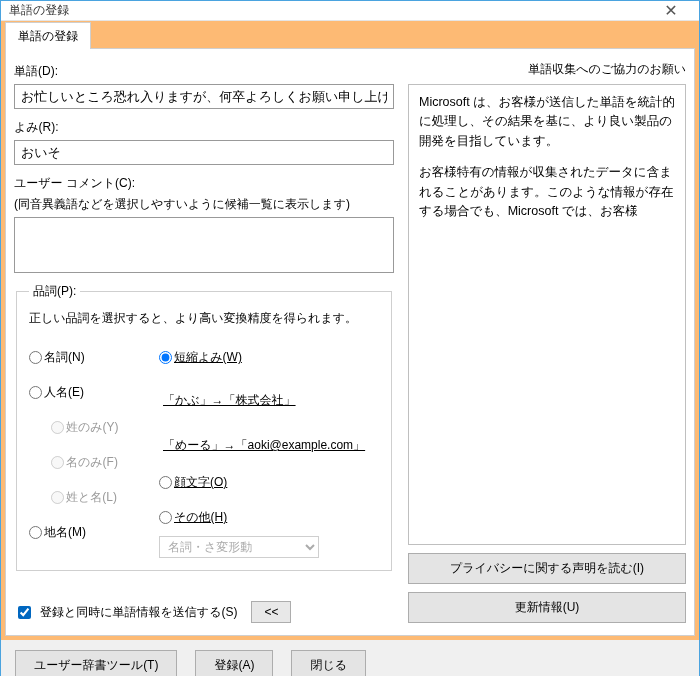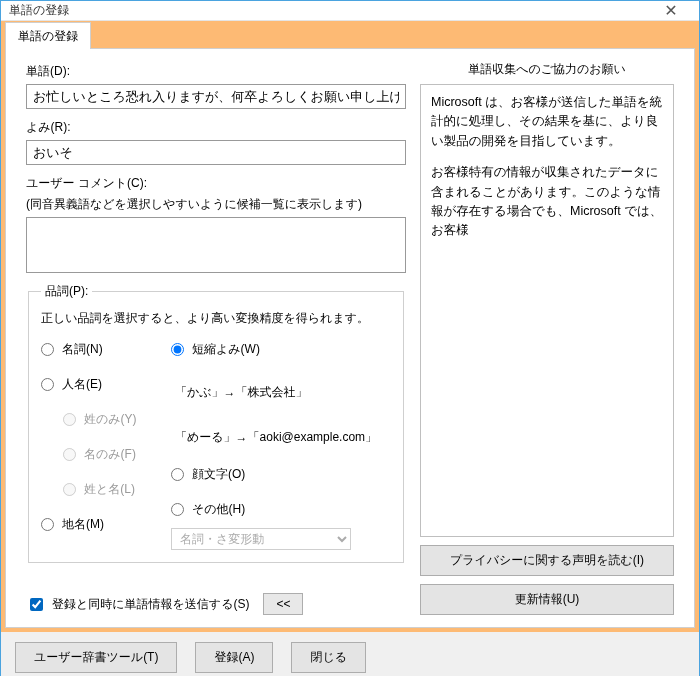--- a/index.html
+++ b/index.html
@@ -3,46 +3,46 @@
 <meta charset="utf-8">
 <style>
   * { box-sizing: border-box; font-family: "Meiryo UI","Yu Gothic UI","MS PGothic",sans-serif; }
   body { margin:0; background:#fff; }
   .window { width:700px; height:676px; border:1px solid #4aa3df; background:#fdba74; display:flex; flex-direction:column; }
   .titlebar { height:30px; background:#fff; display:flex; align-items:center; padding:0 8px; border-bottom:1px solid #e5e5e5; }
   .titlebar .title { flex:1; font-size:12px; color:#333; }
   .titlebar .close { width:40px; text-align:center; font-size:16px; color:#555; }
   .tabrow { height:28px; display:flex; align-items:flex-end; padding:0 4px; }
   .tab { background:#fff; border:1px solid #cfcfcf; border-bottom:none; padding:5px 12px 4px; font-size:12px; position:relative; top:1px; }
-  .panel { flex:1; background:#fff; border:1px solid #cfcfcf; margin:0 4px 4px; padding:12px 20px; display:flex; flex-direction:column; }
+  .panel { flex:1; background:#fff; border:1px solid #cfcfcf; margin:0 4px 4px; padding:12px 8px; display:flex; flex-direction:column; }
   .columns { display:flex; gap:14px; flex:1; }
   .left { width:380px; display:flex; flex-direction:column; }
   .right { flex:1; display:flex; flex-direction:column; }
   label.fld { font-size:12px; color:#000; margin:2px 0 4px; display:block; }
   .txt { width:100%; border:1px solid #999; padding:4px 6px; font-size:13px; background:#fff; }
   .txtarea { width:100%; height:56px; border:1px solid #999; background:#fff; resize:none; }
   .hint { font-size:12px; color:#000; margin-bottom:4px; }
   fieldset { border:1px solid #cfcfcf; margin-top:10px; padding:10px 12px 12px; }
   legend { font-size:12px; padding:0 4px; }
-  .fs-note { font-size:12px; margin-bottom:6px; }
+  .fs-note { font-size:12px; margin-bottom:14px; }
   .radiorow { display:flex; gap:10px; }
   .rcol { display:flex; flex-direction:column; gap:10px; font-size:12px; }
   .rcol.c1 { width:120px; }
-  .rcol.c2 { flex:1; }
-  .rad { display:flex; align-items:center; gap:8px;margin-top:8px; }
+  .rcol.c2 { flex:1;text-decoration:underline; }
+  .rad { display:flex; align-items:center; gap:2px;margin-top:8px; }
   .rad input { margin:0; }
   .sub { margin-left:22px; color:#9a9a9a; }
   .sub input { accent-color:#bbb; }
   .eg { font-size:12px; margin:16px 0 2px 4px; }
   .selwrap { margin-left:0; }
-  select { width:180px; font-size:12px; padding:2px 4px; border:1px solid #bbb; background:#fff; color:#888; }
+  select { width:160px; font-size:12px; padding:2px 4px; border:1px solid #bbb; background:#fff; color:#888; }
   .chkrow { display:flex; align-items:center; gap:14px; margin-top:30px; font-size:12px; }
   .chkrow input[type=checkbox] { accent-color:#0067c0; }
   .smallbtn { border:1px solid #adadad; background:#e8e8e8; padding:3px 12px; font-size:12px; }
-  .right-title { font-size:12px; text-align:center; margin-bottom:6px; }
+  .right-title { font-size:12px; text-align:right; margin-bottom:6px; }
   .scrollbox { flex:1; border:1px solid #bfbfbf; background:#fff; padding:8px 10px; font-size:12.5px; line-height:1.55; overflow-y:scroll; min-height:0; }
   .scrollbox p { margin:0 0 12px; }
   .btn { border:1px solid #adadad; background:#e4e4e4; font-size:12px; padding:6px 0; text-align:center; }
   .btn.wide { width:100%; margin-top:8px; }
   .footer { display:flex; gap:18px; padding:10px 14px 14px; background:#f0f0f0; }
   .btn.f { padding:6px 18px; }
   .gap { height:8px; }
 </style>
 </head>
 <body>

